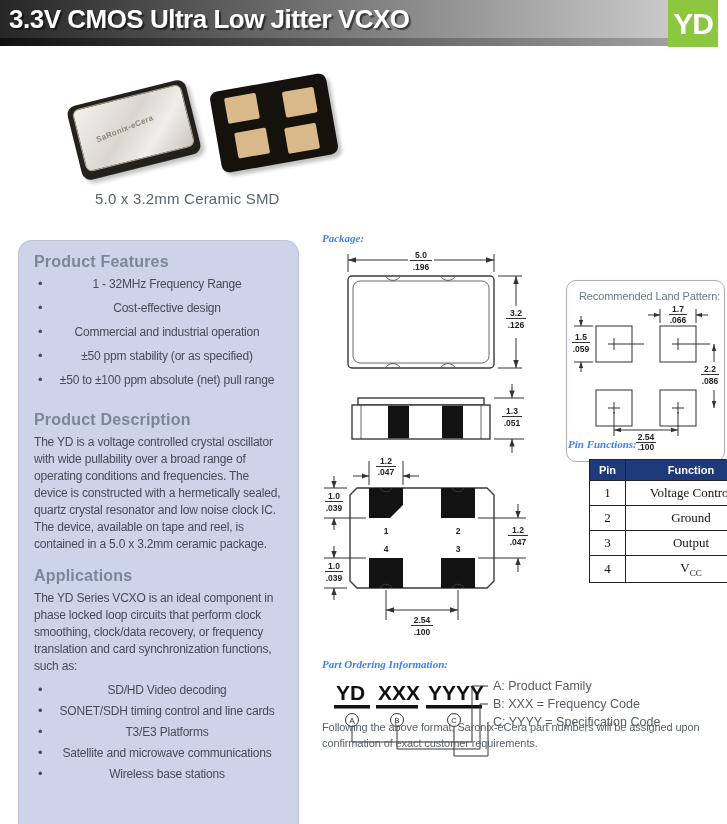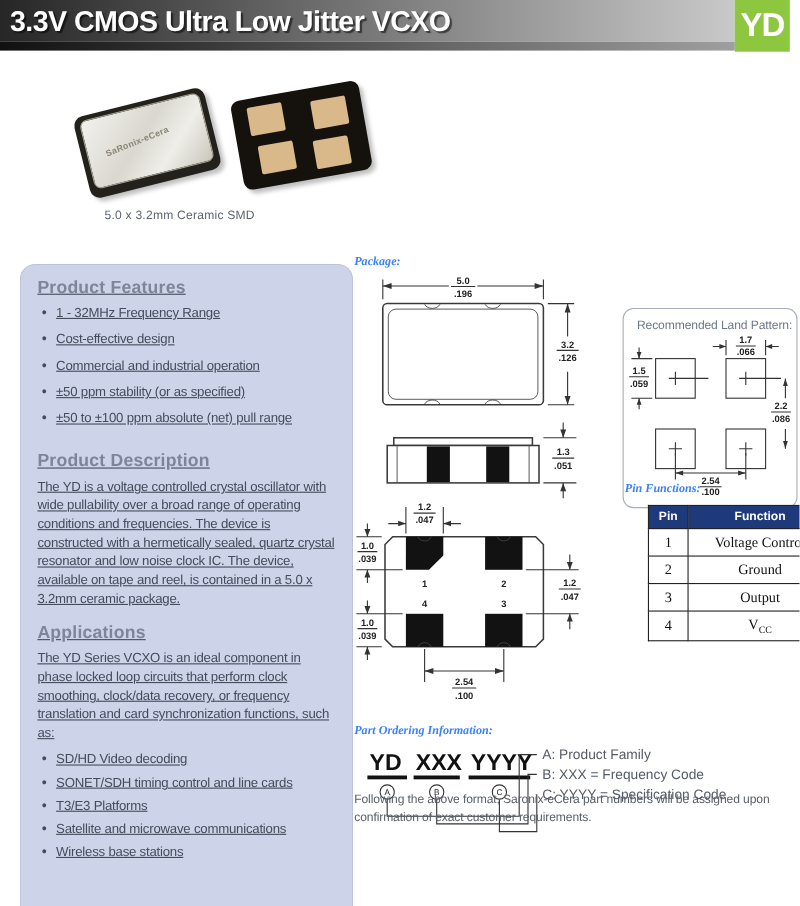--- a/index.html
+++ b/index.html
@@ -26,28 +26,28 @@
     background:linear-gradient(135deg,#f2f1ec 0%,#d9d7cf 45%,#efeee9 70%,#c9c6bb 100%);
     border-radius:7px; border:1px solid #a9a394; }
   .chip-logo { position:absolute; left:22px; top:30px; transform:rotate(-8deg);
     font-size:8px; color:#8a8576; font-weight:bold; letter-spacing:0.3px; }
   .chip-black { position:absolute; left:160px; top:12px; width:118px; height:82px;
     transform:rotate(-10deg); background:#15120e; border-radius:8px;
     box-shadow:3px 4px 4px rgba(0,0,0,0.25); }
   .pad { position:absolute; width:32px; height:26px; background:#d9b98a; border-radius:2px; }
   .pad.p1 { left:14px; top:8px; } .pad.p2 { right:14px; top:12px; }
   .pad.p3 { right:18px; bottom:8px; } .pad.p4 { left:18px; bottom:12px; }
-  .photo-caption { position:absolute; left:40px; top:115px; font-size:11px; color:#5c6370; letter-spacing:0.2px; }
-  
-  .sidebar { position:absolute; left:18px; top:240px; width:303px; height:584px;
+  .photo-caption { position:absolute; left:40px; top:115px; font-size:15px; color:#5c6370; letter-spacing:0.2px; }
+  
+  .sidebar { position:absolute; left:18px; top:240px; width:281px; height:584px;
     background:#cdd3e8; border:1px solid #bcc3da; border-bottom:none;
-    border-radius:14px 14px 0 0; padding:12px 15px 0 15px; color:#454c5b;text-decoration:underline; }
+    border-radius:14px 14px 0 0; padding:12px 15px 0 15px; color:#454c5b; }
   .sb-h { font-size:16px; color:#7d8598; font-weight:bold; letter-spacing:0.2px; }
   .sb-body { font-size:12px; line-height:1.42; letter-spacing:-0.2px; margin-top:5px; }
-  .sb-list { list-style:none; margin-top:6px; }
+  .sb-list { list-style:none; margin-top:6px;text-align:center; }
   .sb-list li { position:relative; padding-left:17px; font-size:12px; letter-spacing:-0.2px; margin-bottom:10px; }
   .sb-list.tight li { margin-bottom:7px; }
   .sb-list li::before { content:"•"; position:absolute; left:4px; top:-1px; font-size:13px; color:#454c5b; }
   .sb-gap { height:14px; }
   
   .blue-h { position:absolute; font-family:"Liberation Serif", serif; font-weight:bold;
     font-size:11px; color:#3b82f6;font-style:italic; }
   svg text { font-family:"Liberation Sans", sans-serif; }
   .diag { position:absolute; }
   

